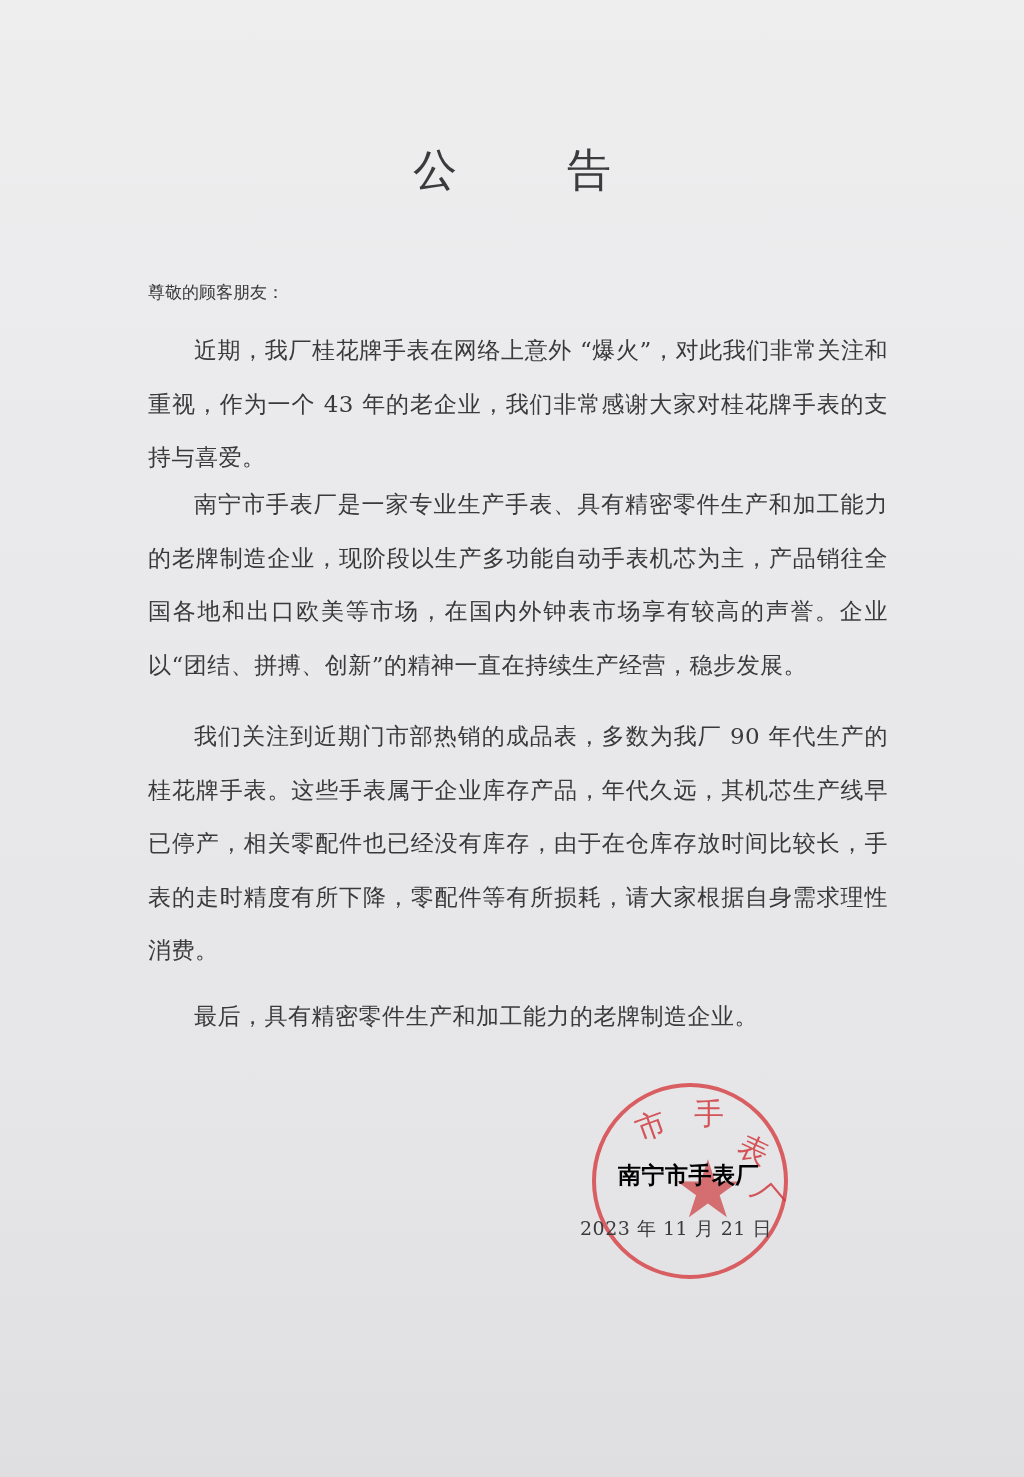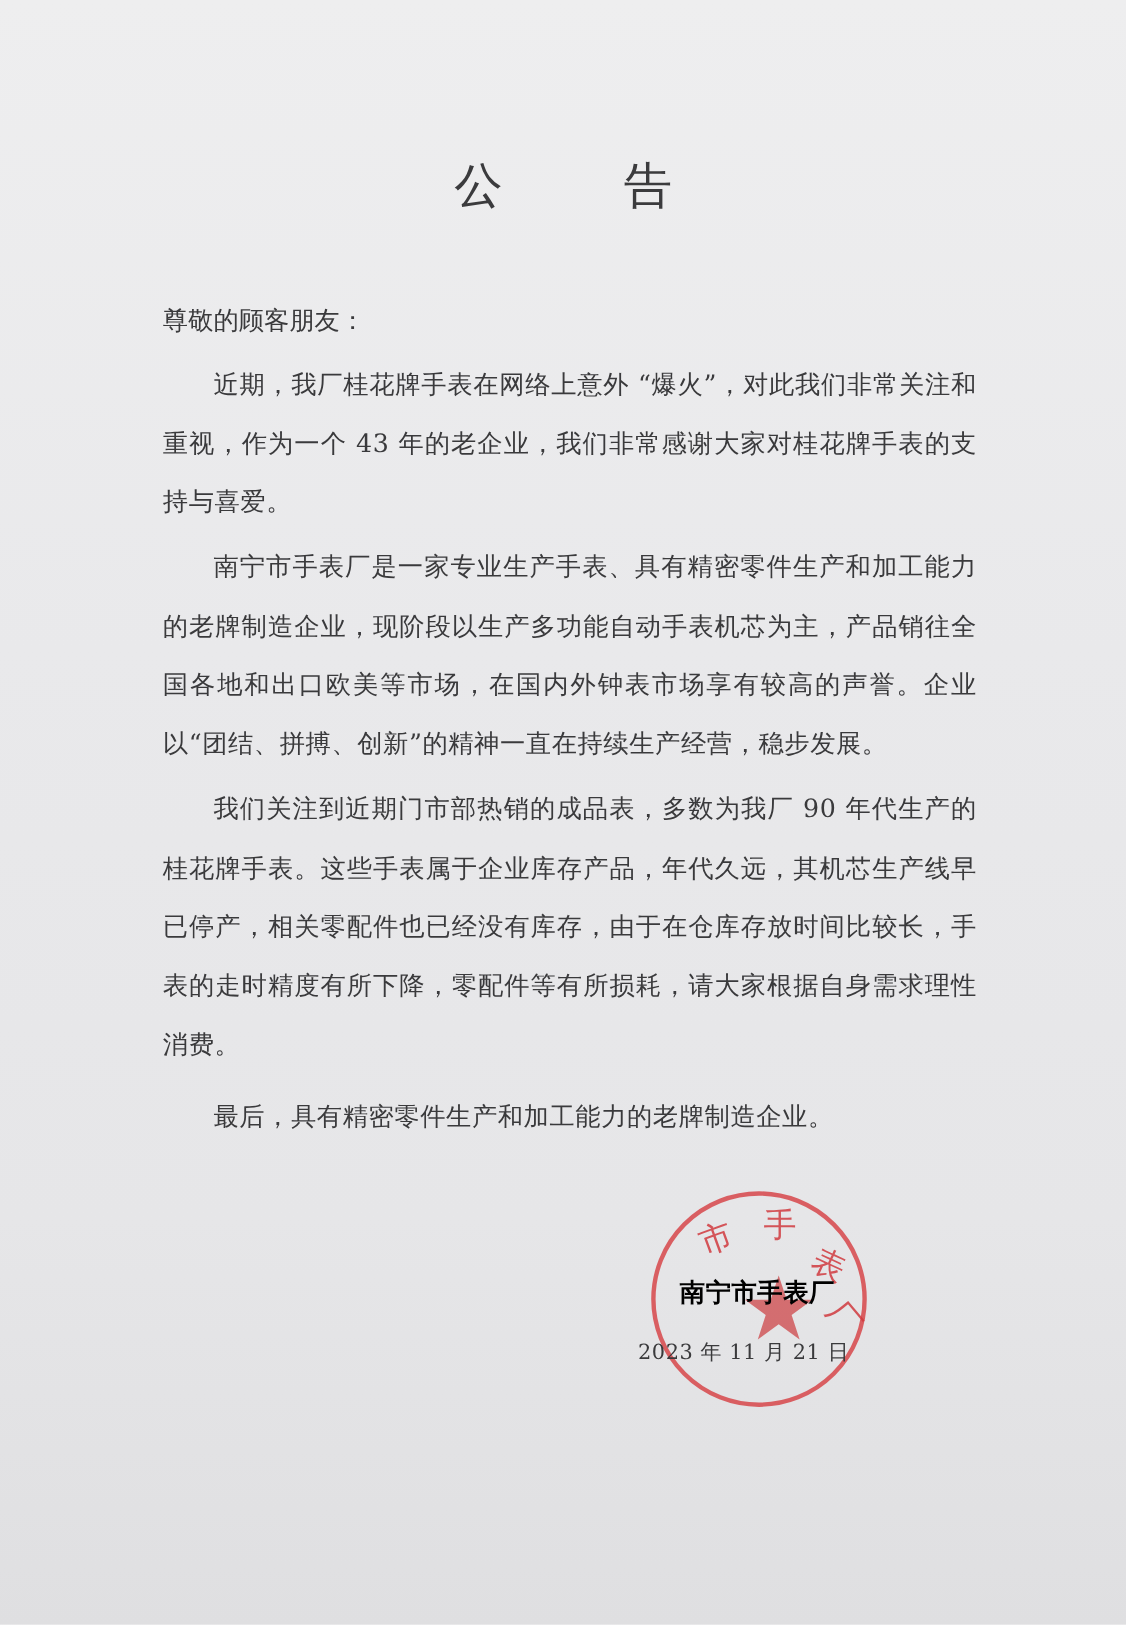--- a/index.html
+++ b/index.html
@@ -10,28 +10,28 @@
       color: #3a3a3c;
       position: relative;
     }
     .page { position: absolute; left: 0; top: 0; width: 1024px; height: 1464px; border-radius: 14px; }
     .title {
       position: absolute; top: 140px; left: 0; width: 1024px; text-align: center;
       font-family: "DejaVu Sans", sans-serif; font-size: 44px; letter-spacing: 48px;
       color: #3b3b3d; text-indent: 48px; line-height: 60px;
     }
     .salutation {
-      position: absolute; left: 148px; top: 276px; font-size: 23px; line-height: 32px;
+      position: absolute; left: 148px; top: 276px; font-size: 17px; line-height: 32px;
     }
     .para {
       position: absolute; left: 148px; width: 740px; font-size: 23px;
       line-height: 53.5px; text-indent: 46px; text-align: justify; letter-spacing: 0.5px;
     }
     .p1 { top: 324px; }
-    .p2 { top: 490px; }
+    .p2 { top: 478px; }
     .p3 { top: 710px; }
     .p4 { top: 990px; }
     .seal {
       position: absolute; left: 592px; top: 1083px; width: 196px; height: 196px;
       border: 4px solid rgba(214,60,64,0.8); border-radius: 50%; box-sizing: border-box;
     }
     .seal-star {
       position: absolute; left: 672px; top: 1150px; font-size: 80px; line-height: 80px;
       color: rgba(205,70,72,0.75); font-family: "DejaVu Sans", sans-serif;
     }

